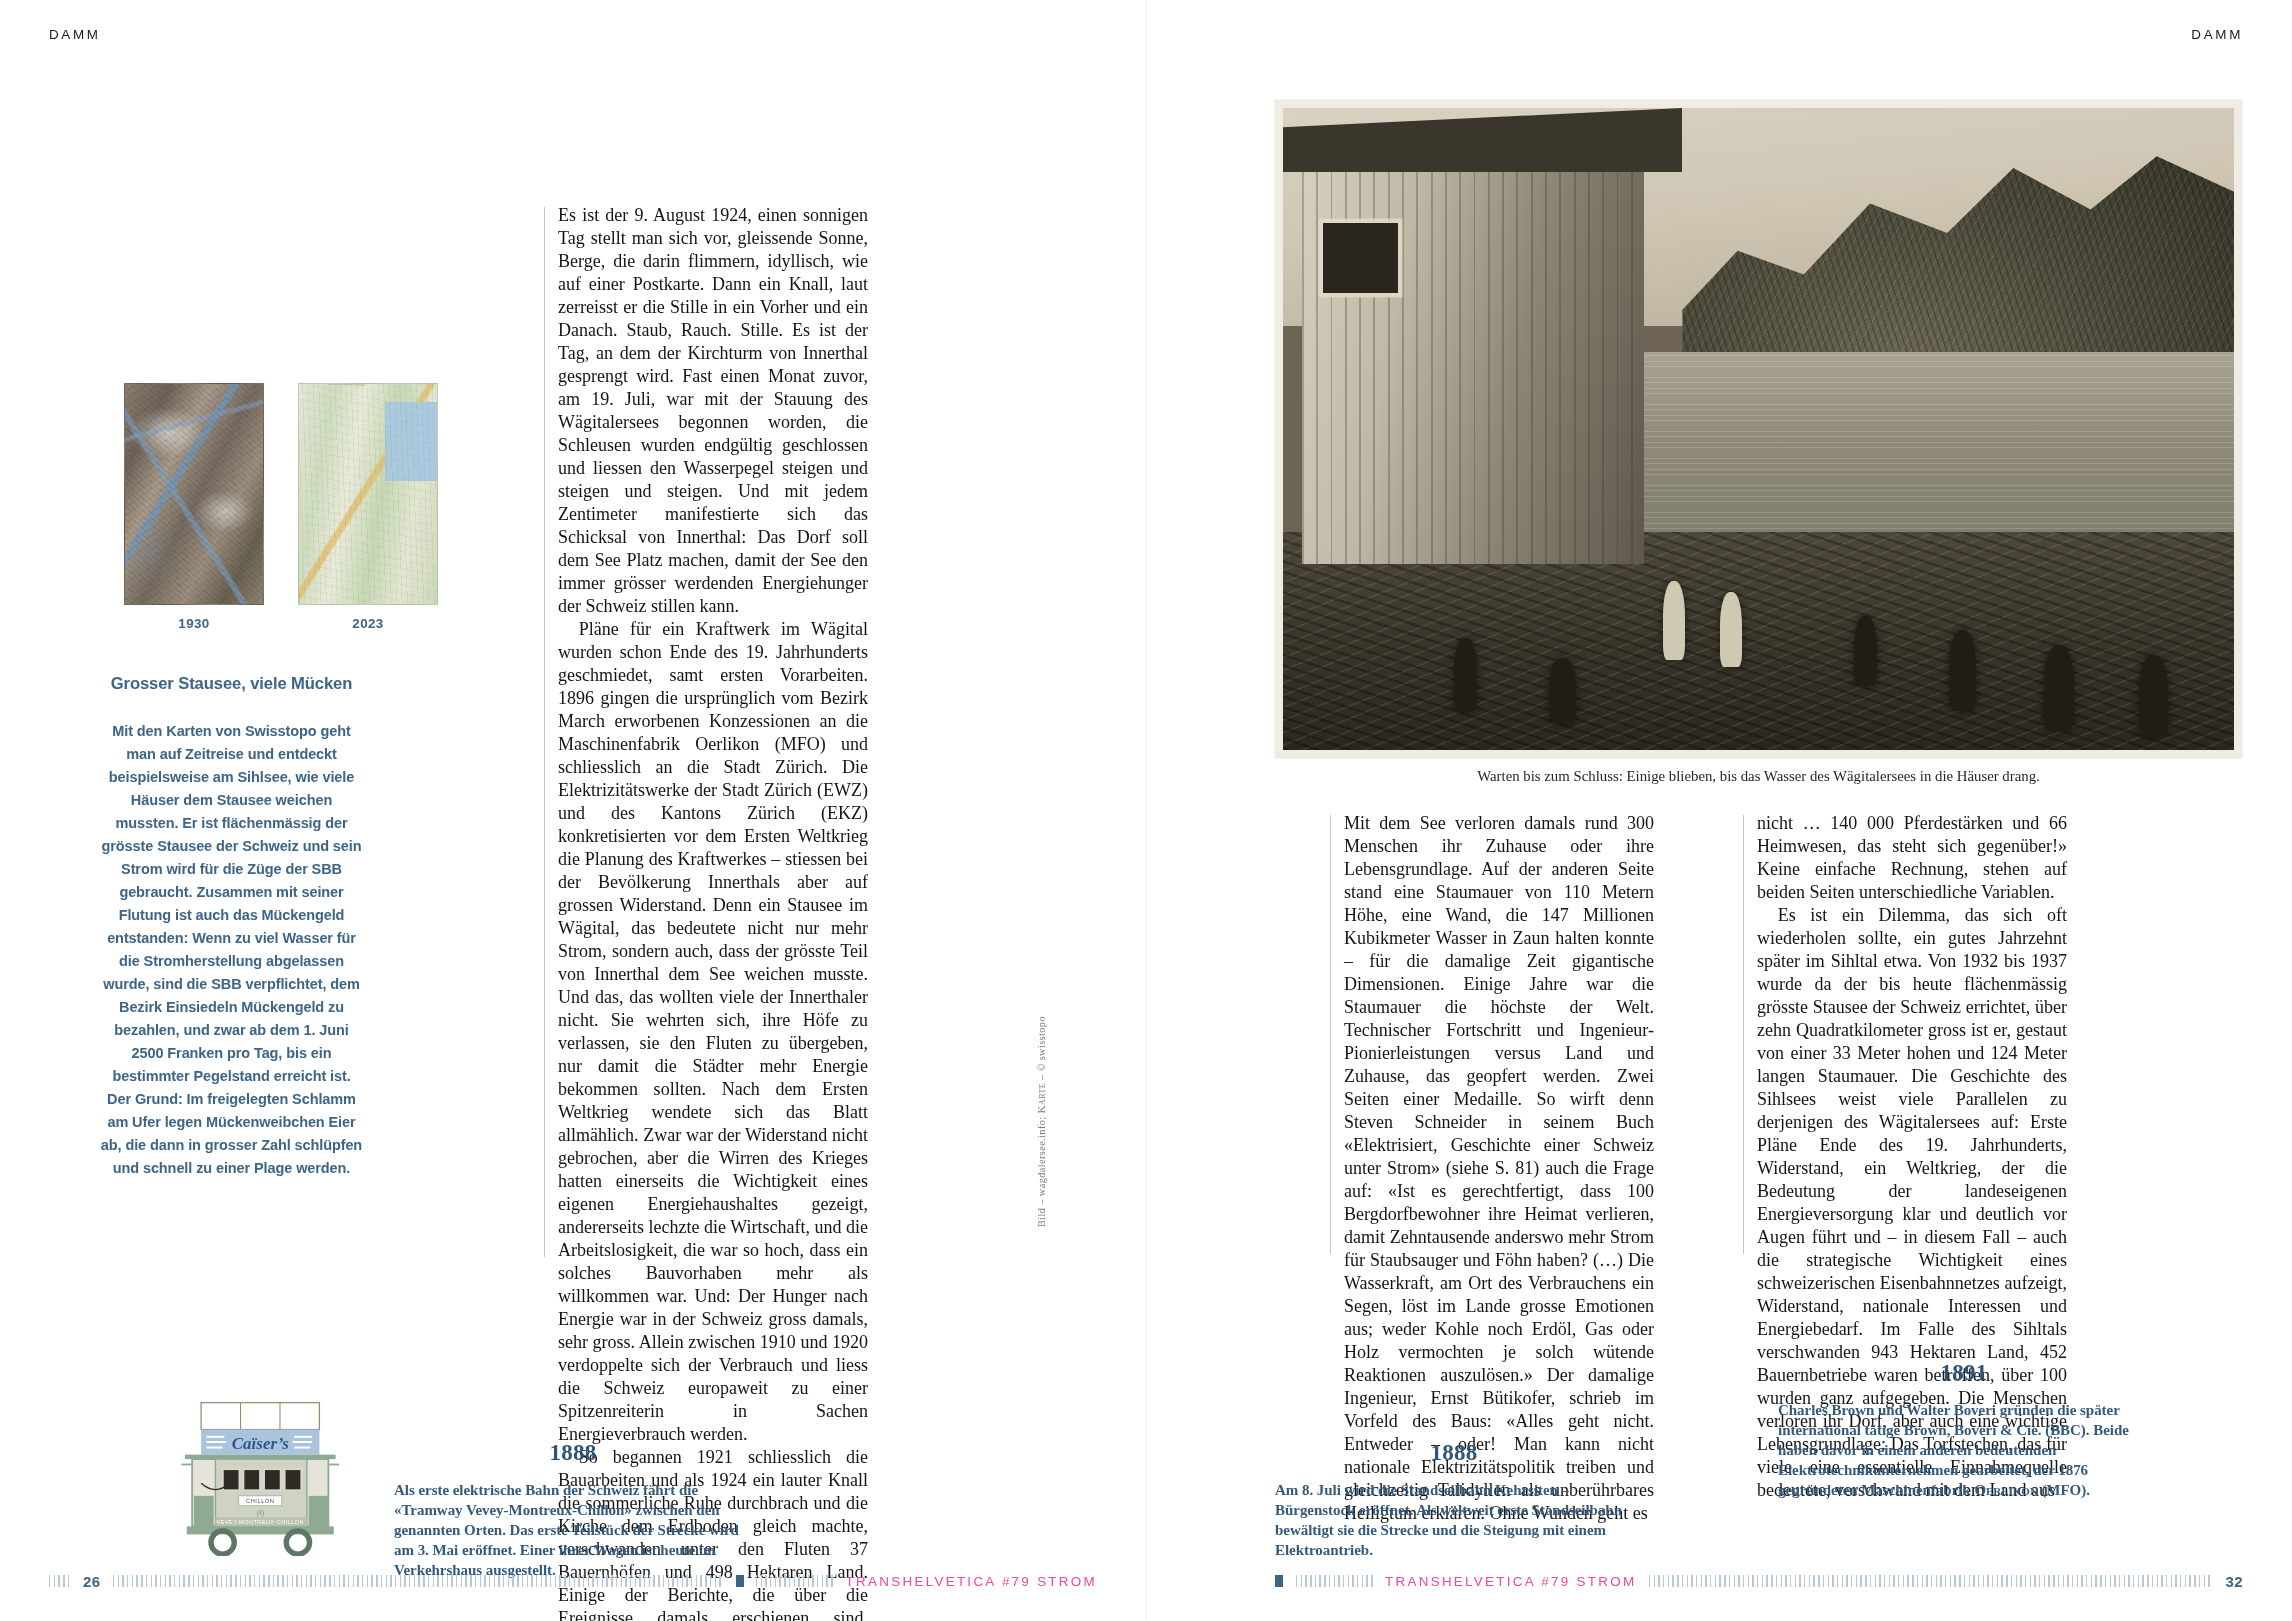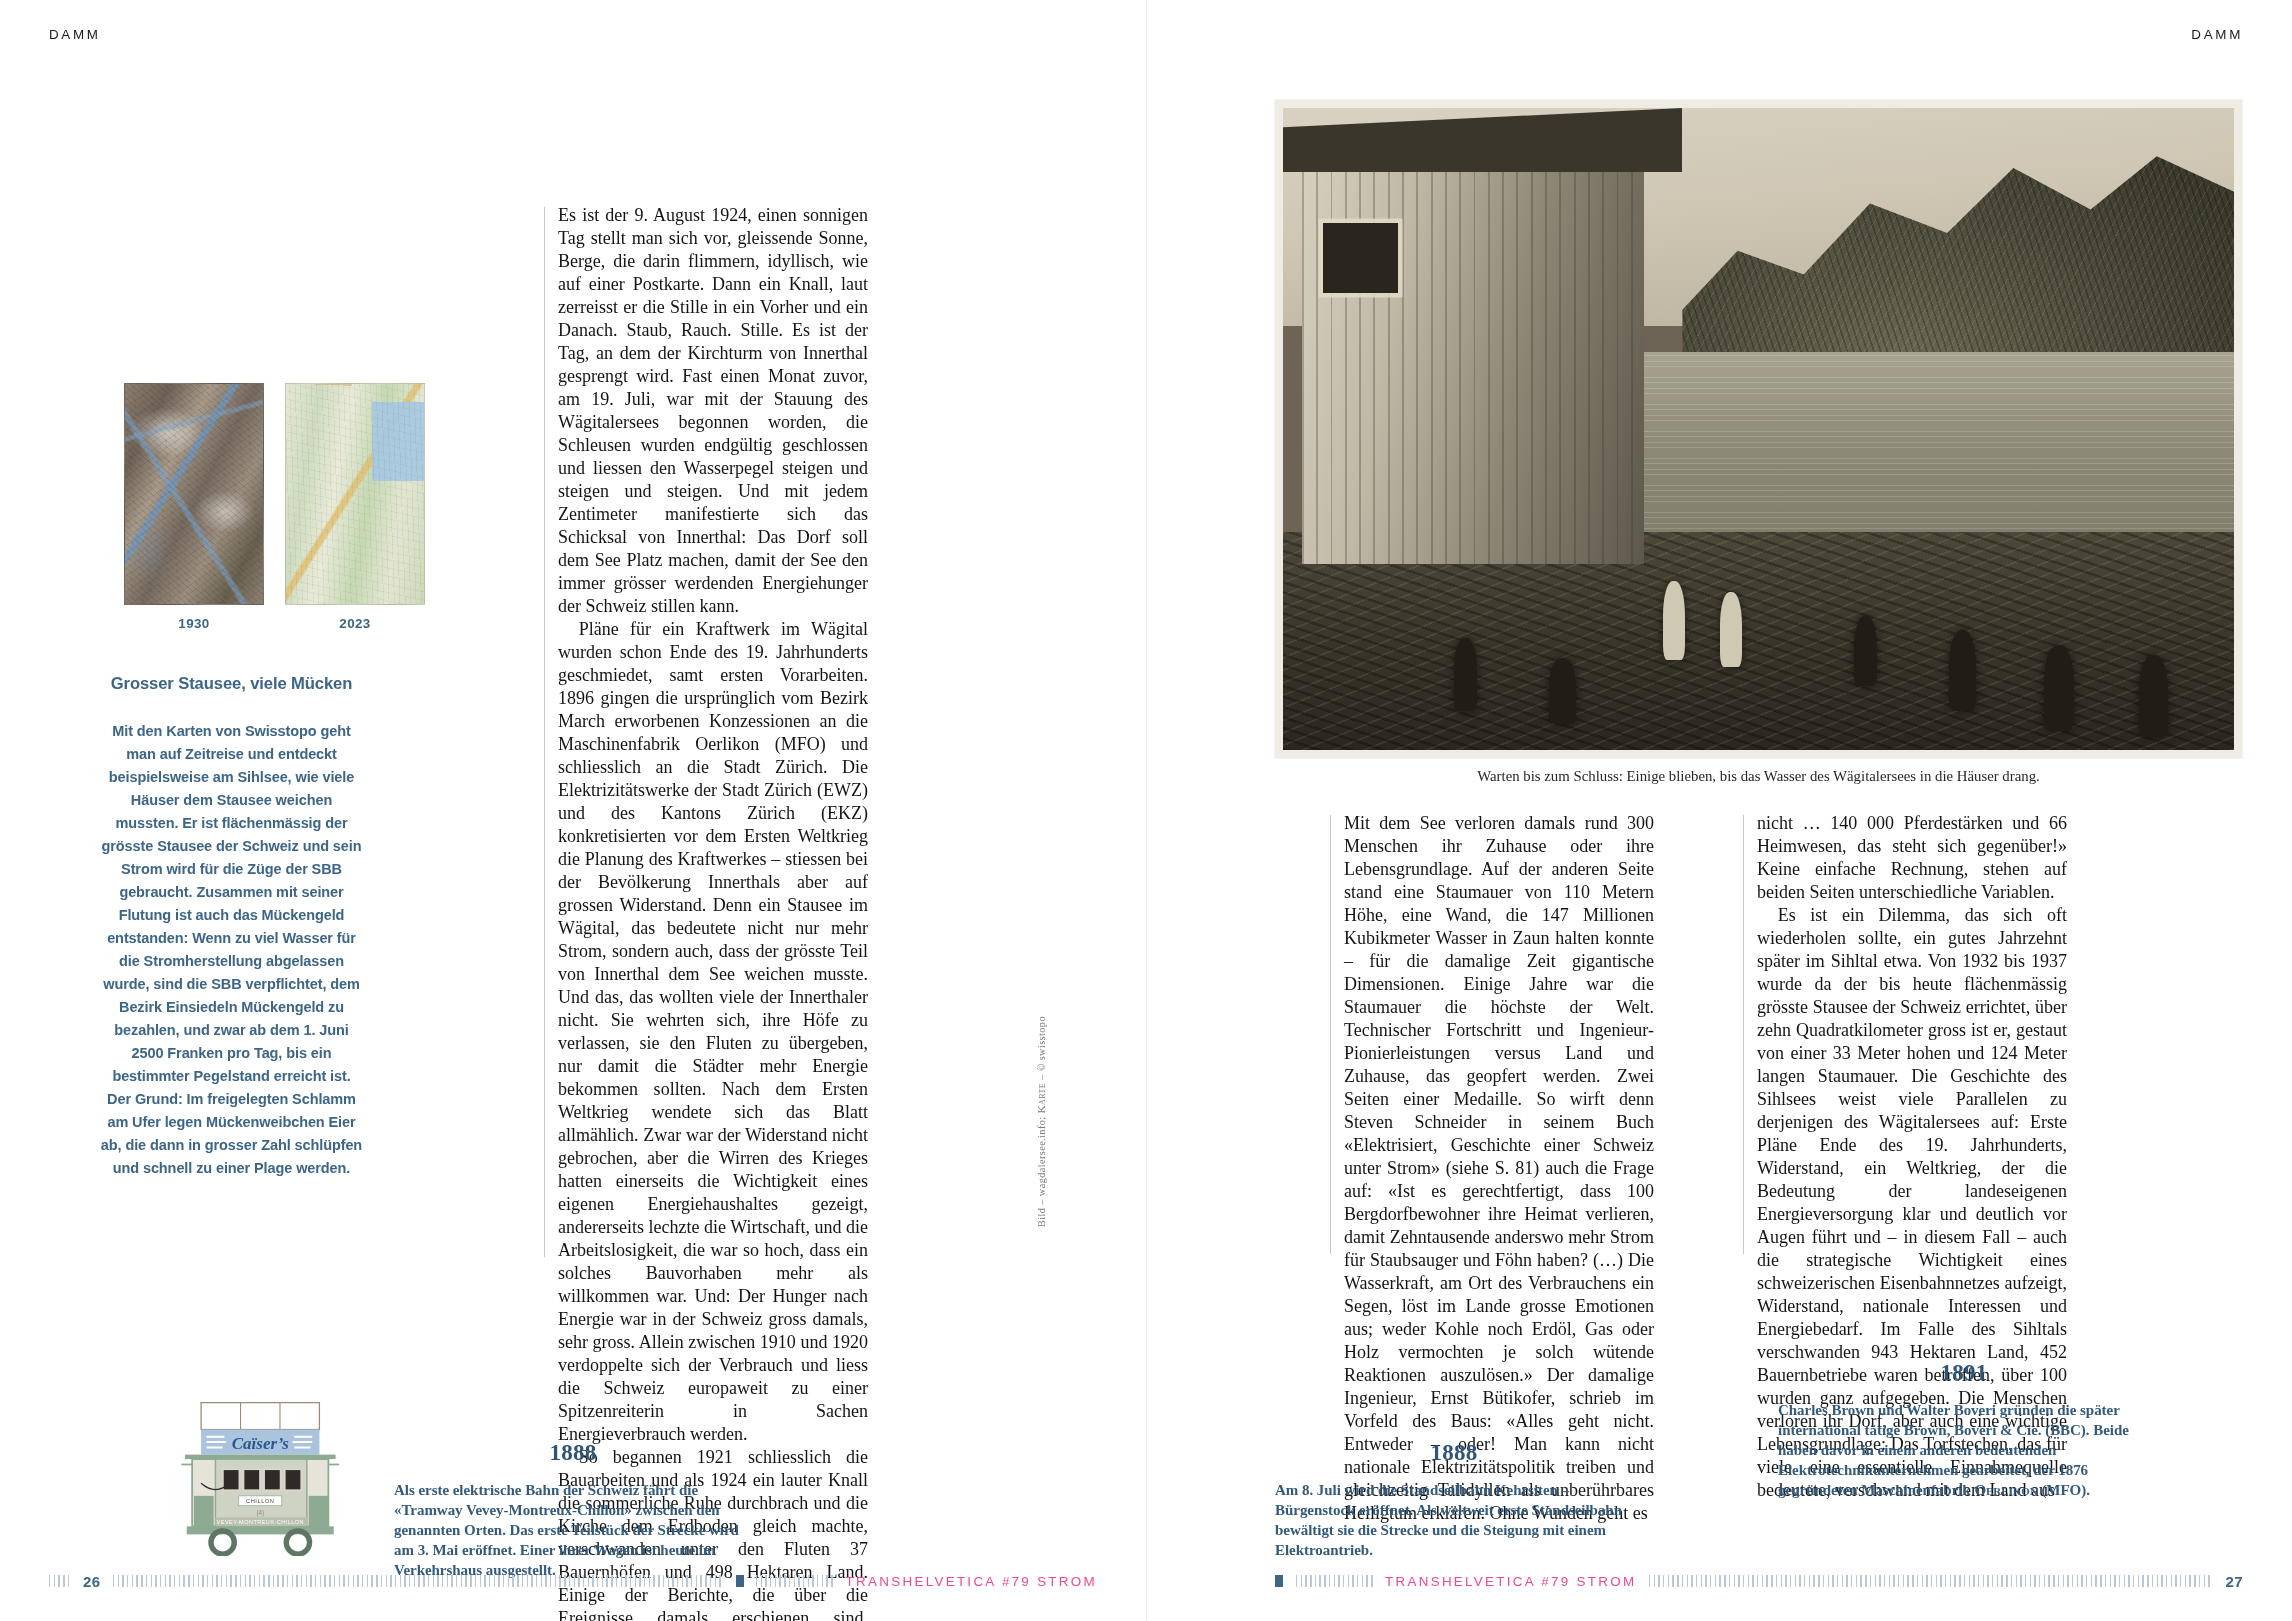--- a/index.html
+++ b/index.html
@@ -41,21 +41,21 @@
     width: 0.9px; background: #c9c9c9;
   }
 
   
   #col-left-main { left: 558px; top: 204px; width: 310px; }
   #rule-left-main { left: 544px; top: 207px; height: 1050px; }
 
   
   .maps {
     position: absolute; left: 124px; top: 383px;
-    display: flex; gap: 21px;
+    display: flex; gap: 34px;
   }
   .mapbox { width: 140px; }
   .mapimg {
     width: 140px; height: 222px;
     border: 0.9px solid rgba(0,0,0,.12);
     position: relative; overflow: hidden;
   }
   .map-1930 {
     background:
       radial-gradient(ellipse 54px 36px at 30% 22%, rgba(255,255,255,.55), transparent 70%),
@@ -373,16 +373,16 @@
   <div class="year">1891</div>
   <div class="txt"><span>Charles Brown und Walter Boveri gründen die später international tätige Brown, Boveri &amp; Cie. (BBC). Beide haben davor in einem anderen bedeutenden Elektrotechnikunternehmen gearbeitet, der 1876 gegründeten Maschinenfabrik </span><span class="sc">Oerlikon</span><span> (MFO).</span></div>
 </div>
 
 <div class="footer footer-right">
   <div class="footer-row">
     <div class="sqmark"></div>
     <div class="ticks short"></div>
     <div class="footer-title">TRANSHELVETICA #79 STROM</div>
     <div class="ticks"></div>
-    <div class="pagenum">27</div>
+    <div class="pagenum">32</div>
   </div>
 </div>
 
 
 </body></html>

